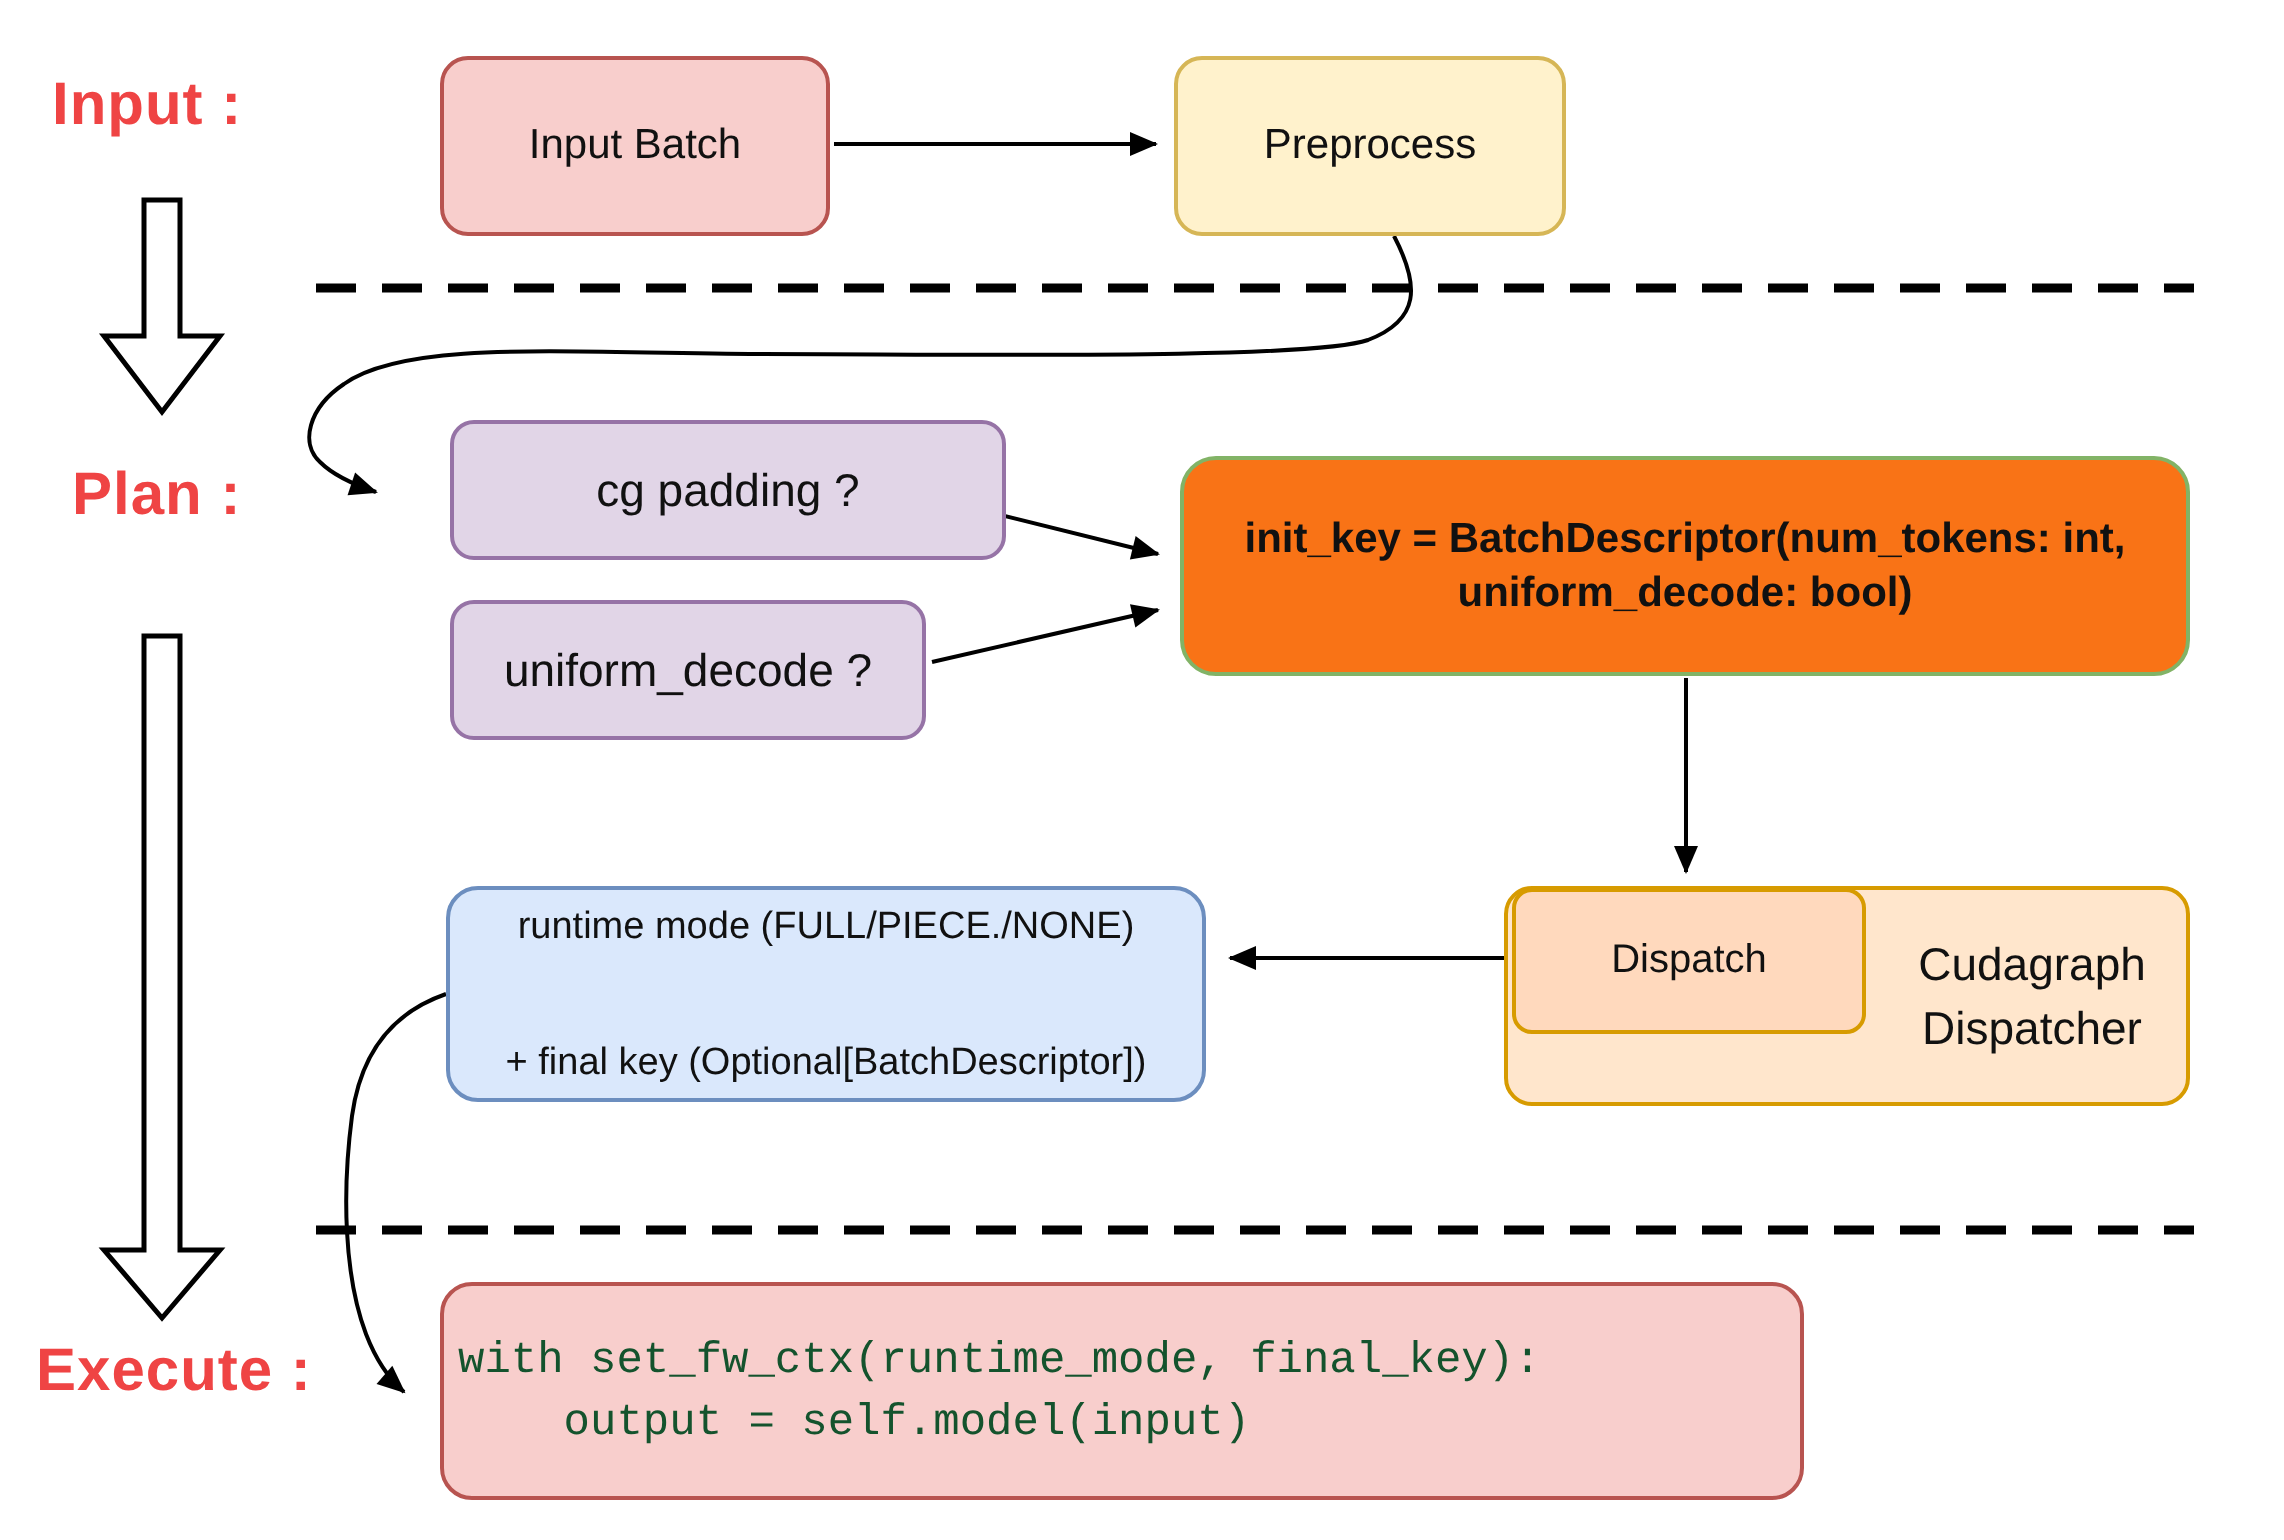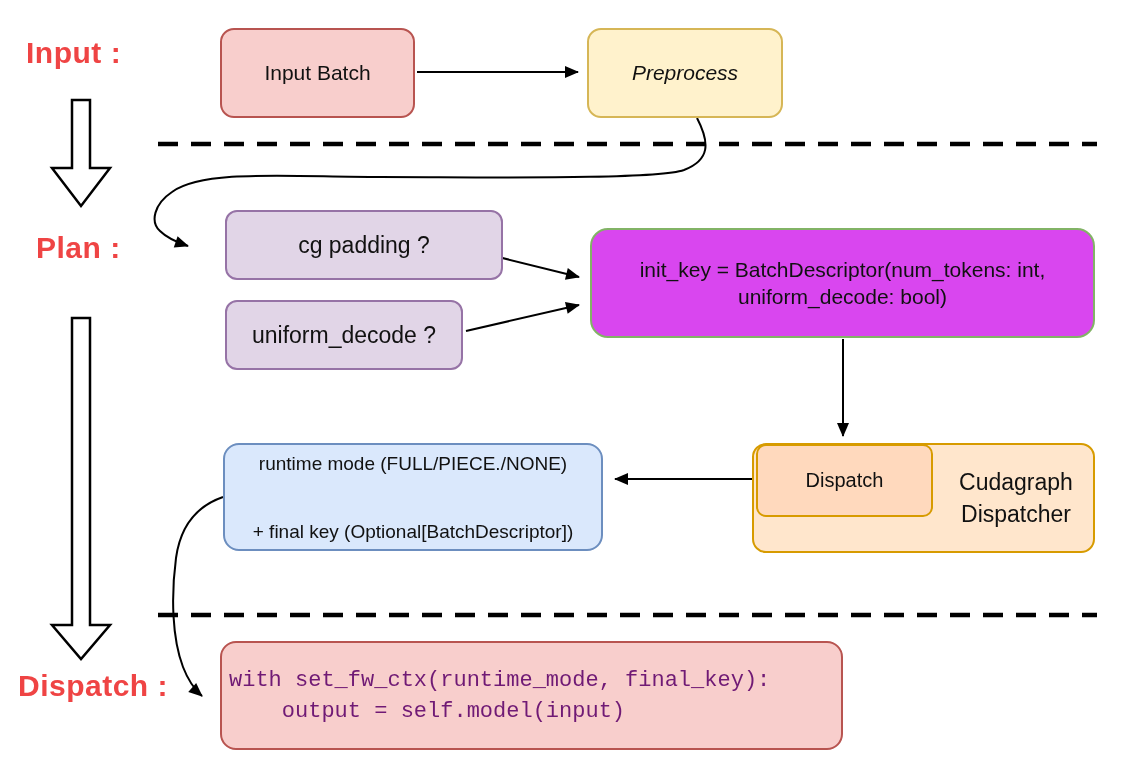--- a/index.html
+++ b/index.html
@@ -25,37 +25,37 @@
     border:2px solid #404040;
     display:flex;
     flex-direction:column;
     align-items:center;
     justify-content:center;
     text-align:center;
     color:#111;
   }
   .node .ln{display:block;white-space:pre;}
   #n-input-batch{left:220px;top:28px;width:195px;height:90px;border-radius:14px;font-size:21px;}
-  #n-preprocess{left:587px;top:28px;width:196px;height:90px;border-radius:14px;font-size:21px;font-style:italic;}
+  #n-preprocess{left:587px;top:28px;width:196px;height:90px;border-radius:14px;font-size:21px;}
   #n-cg-padding{left:225px;top:210px;width:278px;height:70px;border-radius:12px;font-size:23px;}
   #n-uniform-decode{left:225px;top:300px;width:238px;height:70px;border-radius:12px;font-size:23px;}
   #n-init-key{left:590px;top:228px;width:505px;height:110px;border-radius:18px;font-size:21px;line-height:27px;}
   #n-runtime{left:223px;top:443px;width:380px;height:108px;border-radius:16px;font-size:19px;line-height:29px;}
   #n-dispatcher{left:752px;top:443px;width:343px;height:110px;border-radius:14px;}
   #n-dispatch{left:756px;top:444px;width:177px;height:73px;border-radius:10px;font-size:20px;}
   .dispatcher-label{
     position:absolute;left:183px;top:0;width:158px;height:100%;
     display:flex;flex-direction:column;align-items:center;justify-content:center;
     font-size:23px;line-height:32px;color:#111;text-align:center;
   }
   #n-execute-code{
-    left:220px;top:641px;width:623px;height:109px;border-radius:16px;
+    left:220px;top:641px;width:682px;height:109px;border-radius:16px;
     align-items:flex-start;justify-content:center;
     font-family:"Liberation Mono","DejaVu Sans Mono",monospace;
-    font-size:22px;line-height:31px;color:#701a75;
+    font-size:22px;line-height:31px;color:#14532d;
     padding-left:7px;
   }
 </style>
 </head>
 <body>
 
 <div class="canvas">
 
   <svg class="overlay" viewBox="0 0 1142 770" xmlns="http://www.w3.org/2000/svg">
     <defs>
@@ -75,39 +75,39 @@
     <path d="M466 331 L579 305" stroke="#000" stroke-width="2" fill="none" marker-end="url(#ah)"></path>
     <path d="M843 339 L843 436" stroke="#000" stroke-width="2" fill="none" marker-end="url(#ah)"></path>
     <path d="M754 479 L615 479" stroke="#000" stroke-width="2" fill="none" marker-end="url(#ah)"></path>
 
     <path d="M697 118 C710 143 710 160 684 170 C655 180 480 177 380 177 C290 177 204 169 172 192 C154 204 150 222 160 231 C166 237 176 242 188 246" stroke="#000" stroke-width="2" fill="none" marker-end="url(#ah)"></path>
     <path d="M223 497 C194 507 180 529 176 558 C171 596 172 638 183 667 C188 680 194 689 202 696" stroke="#000" stroke-width="2" fill="none" marker-end="url(#ah)"></path>
   </svg>
 
   <div class="stage-label" style="left:26px;top:36px;">Input :</div>
   <div class="stage-label" style="left:36px;top:231px;">Plan :</div>
-  <div class="stage-label" style="left:18px;top:669px;">Dispatch :</div>
+  <div class="stage-label" style="left:18px;top:669px;">Execute :</div>
 
   <div class="node" id="n-input-batch" style="background-color: rgb(248, 206, 204); border-color: rgb(184, 84, 80);">
     <span class="ln">Input Batch</span>
   </div>
 
   <div class="node" id="n-preprocess" style="background-color: rgb(255, 242, 204); border-color: rgb(214, 182, 86);">
     <span class="ln">Preprocess</span>
   </div>
 
   <div class="node" id="n-cg-padding" style="background-color: rgb(225, 213, 231); border-color: rgb(150, 115, 166);">
     <span class="ln">cg padding ?</span>
   </div>
 
   <div class="node" id="n-uniform-decode" style="background-color: rgb(225, 213, 231); border-color: rgb(150, 115, 166);">
     <span class="ln">uniform_decode ?</span>
   </div>
 
-  <div class="node" id="n-init-key" style="background-color: #d946ef; border-color: rgb(130, 179, 102);">
+  <div class="node" id="n-init-key" style="background-color: #f97316; border-color: rgb(130, 179, 102); font-weight: bold;">
     <span class="ln">init_key = BatchDescriptor(num_tokens: int,</span>
     <span class="ln">uniform_decode: bool)</span>
   </div>
 
   <div class="node" id="n-dispatcher" style="background-color: rgb(255, 230, 204); border-color: rgb(215, 155, 0);">
     <div class="dispatcher-label">
       <span class="ln">Cudagraph</span>
       <span class="ln">Dispatcher</span>
     </div>
   </div>

